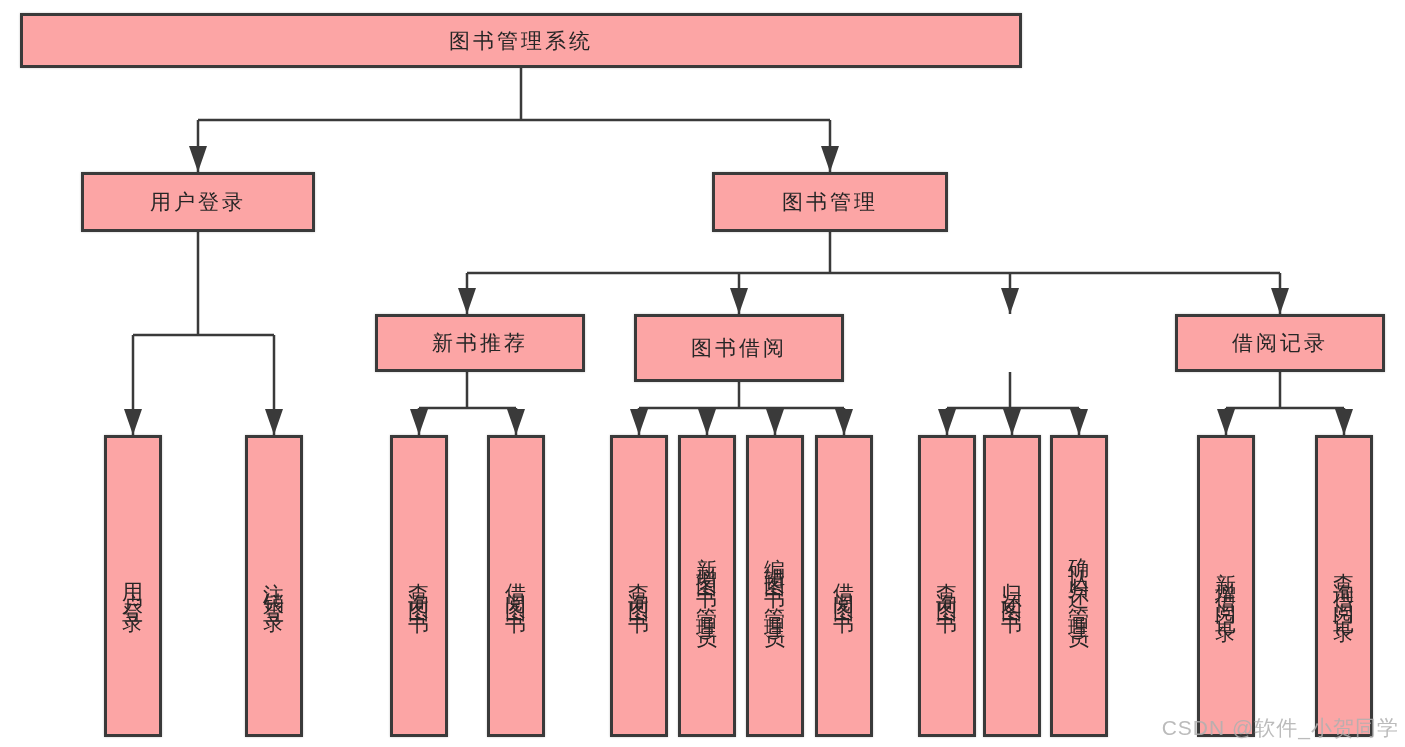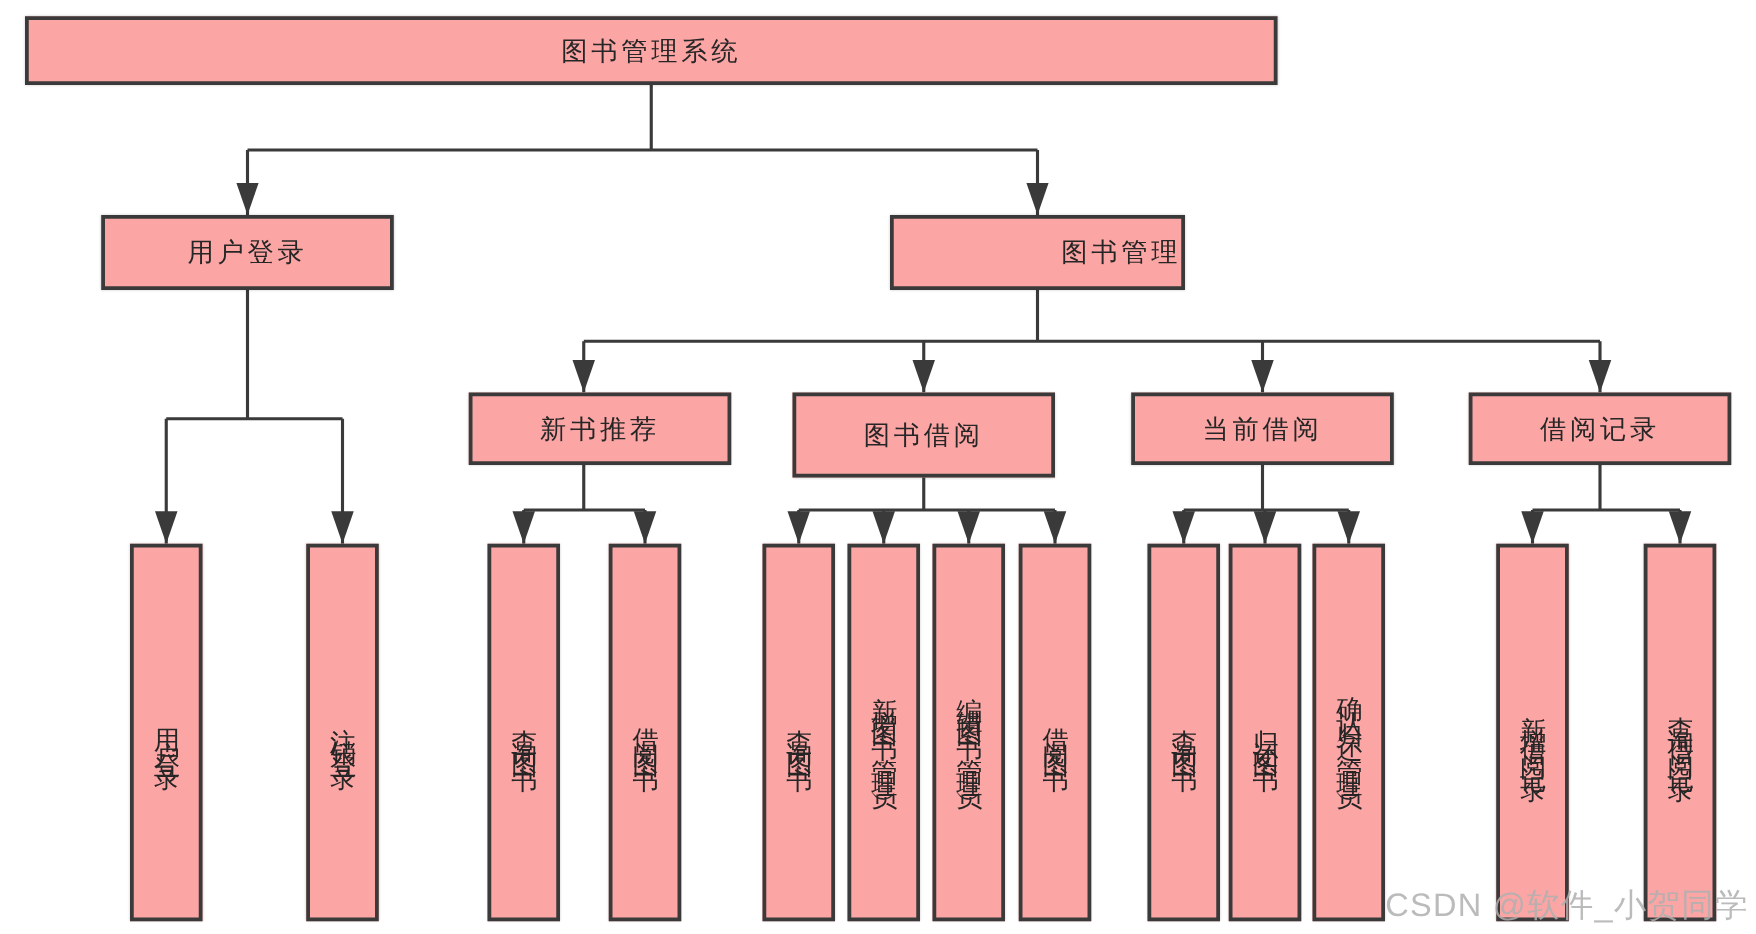--- a/index.html
+++ b/index.html
@@ -32,21 +32,21 @@
     writing-mode:vertical-rl;
     text-orientation:mixed;
     letter-spacing:10px;
     font-size:21px;
     line-height:1;
     white-space:normal;
   }
   
   .n-root{left:20px;top:13px;width:1002px;height:55px;}
   .n-l1a {left:81px;top:172px;width:234px;height:60px;}
-  .n-l1b {left:712px;top:172px;width:236px;height:60px;justify-content:flex-end;}
+  .n-l1b {left:712px;top:172px;width:236px;height:60px;}
   .n-l2a {left:375px;top:314px;width:210px;height:58px;}
   .n-l2b {left:634px;top:314px;width:210px;height:68px;}
   .n-l2c {left:905px;top:314px;width:210px;height:58px;}
   .n-l2d {left:1175px;top:314px;width:210px;height:58px;}
   
   .leaf{top:435px;width:58px;height:302px;}
   .n-f0 {left:104px;}
   .n-f1 {left:245px;}
   .n-f2 {left:390px;}
   .n-f3 {left:487px;}
@@ -56,21 +56,21 @@
   .n-f7 {left:815px;}
   .n-f8 {left:918px;}
   .n-f9 {left:983px;}
   .n-f10{left:1050px;}
   .n-f11{left:1197px;}
   .n-f12{left:1315px;}
   .watermark{
     position:absolute;
     right:6px;bottom:5px;
     z-index:10;
-    font-size:26px;
+    font-size:21px;
     color:rgba(175,175,175,0.85);
     letter-spacing:1px;
     white-space:nowrap;
   }
 </style>
 </head>
 <body>
 
 <div class="stage">
 
@@ -124,23 +124,20 @@
   <div class="node n-l1b">
     <span class="lbl">图书管理</span>
   </div>
 
   <div class="node n-l2a">
     <span class="lbl">新书推荐</span>
   </div>
   <div class="node n-l2b">
     <span class="lbl">图书借阅</span>
   </div>
-  <div class="node n-l2c">
-    <span class="lbl">当前借阅</span>
-  </div>
   <div class="node n-l2d">
     <span class="lbl">借阅记录</span>
   </div>
 
   <div class="node leaf n-f0">
     <span class="lbl">用户登录</span>
   </div>
   <div class="node leaf n-f1">
     <span class="lbl">注销登录</span>
   </div>

